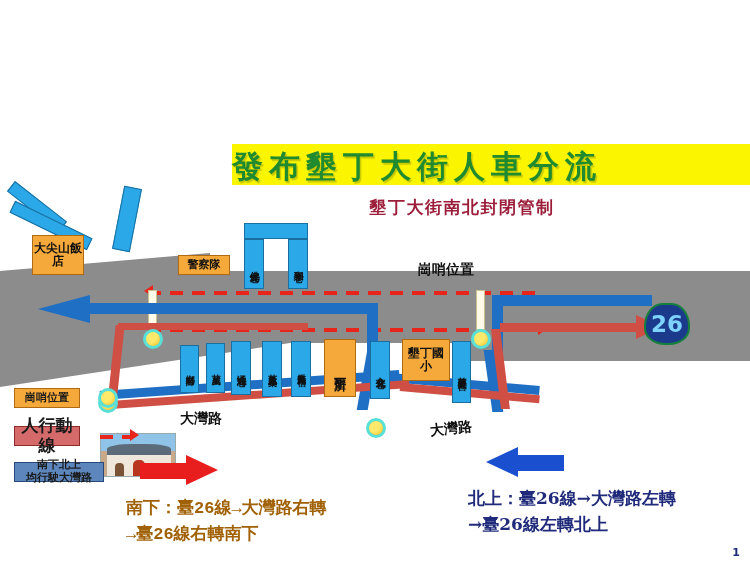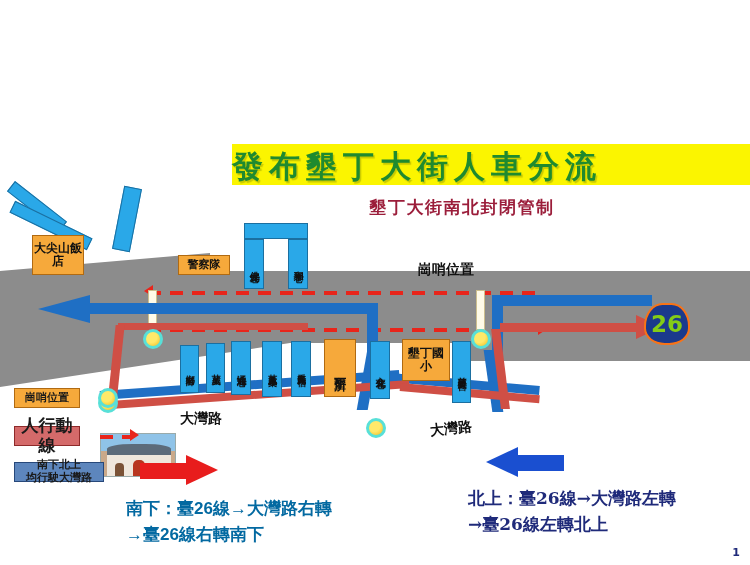--- a/index.html
+++ b/index.html
@@ -118,44 +118,44 @@
   .gate {
     position:absolute; width:9px; background:#fffbe8; border:1px solid #cdbf8e;
   }
   .post {
     position:absolute; width:20px; height:20px; border-radius:50%;
     background:radial-gradient(circle at 38% 35%, #ffe96a 0 45%, #f0b81c 100%);
     border:3px solid #58e0d8;
   }
   .shield {
     position:absolute; width:46px; height:42px; background:#1b3a8c;
-    border:2px solid #f97316;
+    border:2px solid #15803d;
     border-radius:40% 40% 45% 45% / 55% 55% 40% 40%;
-    color:#84cc16; font-size:23px; font-weight:bold;
+    color:#7dd3fc; font-size:23px; font-weight:bold;
     display:flex; align-items:center; justify-content:center;
     font-family:"DejaVu Sans","Liberation Sans",sans-serif;
   }
   .maplabel { position:absolute; font-weight:bold; color:#111; }
 
   
   .legend { position:absolute; left:8px; top:388px; width:170px; height:102px; }
   .lg-chip {
     position:absolute; border:1px solid #4a4a4a; font-weight:bold;
     display:flex; align-items:center; justify-content:center;
     text-align:center; line-height:1.15; color:#1a1a1a;
   }
   .lg-chip.orange { background:#f6a93b; border-color:#b06a12; }
   .lg-chip.red    { background:#d46a6a; border-color:#8e2a2a; }
   .lg-chip.blue   { background:#5d86bd; border-color:#27487a; }
 
   
   .bottom-red {
     position:absolute; left:126px; top:496px; width:330px;
-    color:#0369a1; font-size:17px; font-weight:bold; line-height:1.55;
-    font-family:Liberation Sans, sans-serif;
+    color:#a16207; font-size:17px; font-weight:bold; line-height:1.55;
+    font-family:Liberation Mono, monospace;
   }
   .bottom-blue {
     position:absolute; left:468px; top:485px; width:290px;
     color:#1f2a7a; font-size:17px; font-weight:bold; line-height:1.55;
     font-family:"DejaVu Serif","Liberation Serif",serif;
   }
   .pageno { position:absolute; right:10px; bottom:6px; font-size:11px; color:#1f2a7a; font-weight:bold; }
 
   
   .photo {

